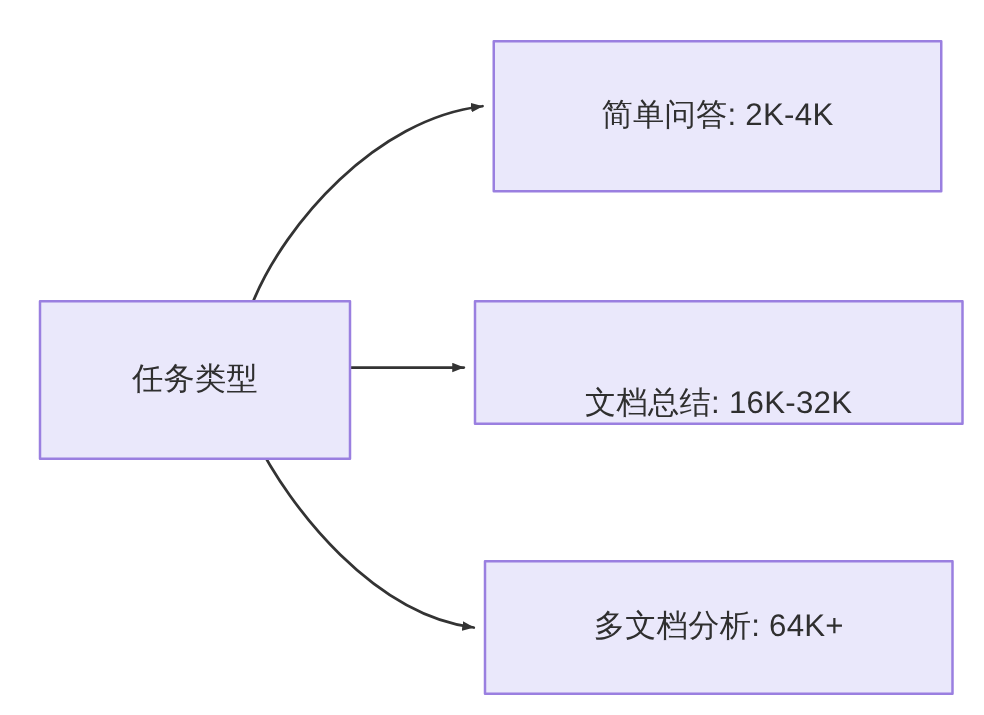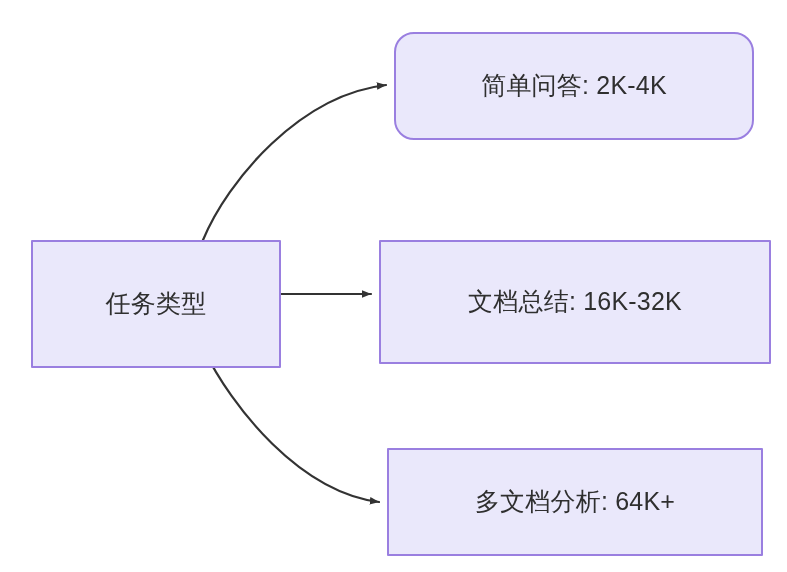--- a/index.html
+++ b/index.html
@@ -49,28 +49,28 @@
     left: 31px;
     top: 240px;
     width: 250px;
     height: 128px;
   }
   
   #node-child-0 {
     left: 394px;
     top: 32px;
     width: 360px;
-    height: 108px;
-    border-radius: 20px;
+    height: 122px;
   }
   #node-child-1 {
     left: 379px;
     top: 240px;
     width: 392px;
-    height: 124px;
+    height: 100px;
+    align-items: flex-end;
   }
   #node-child-2 {
     left: 387px;
     top: 448px;
     width: 376px;
     height: 108px;
   }
 </style>
 </head>
 <body>

